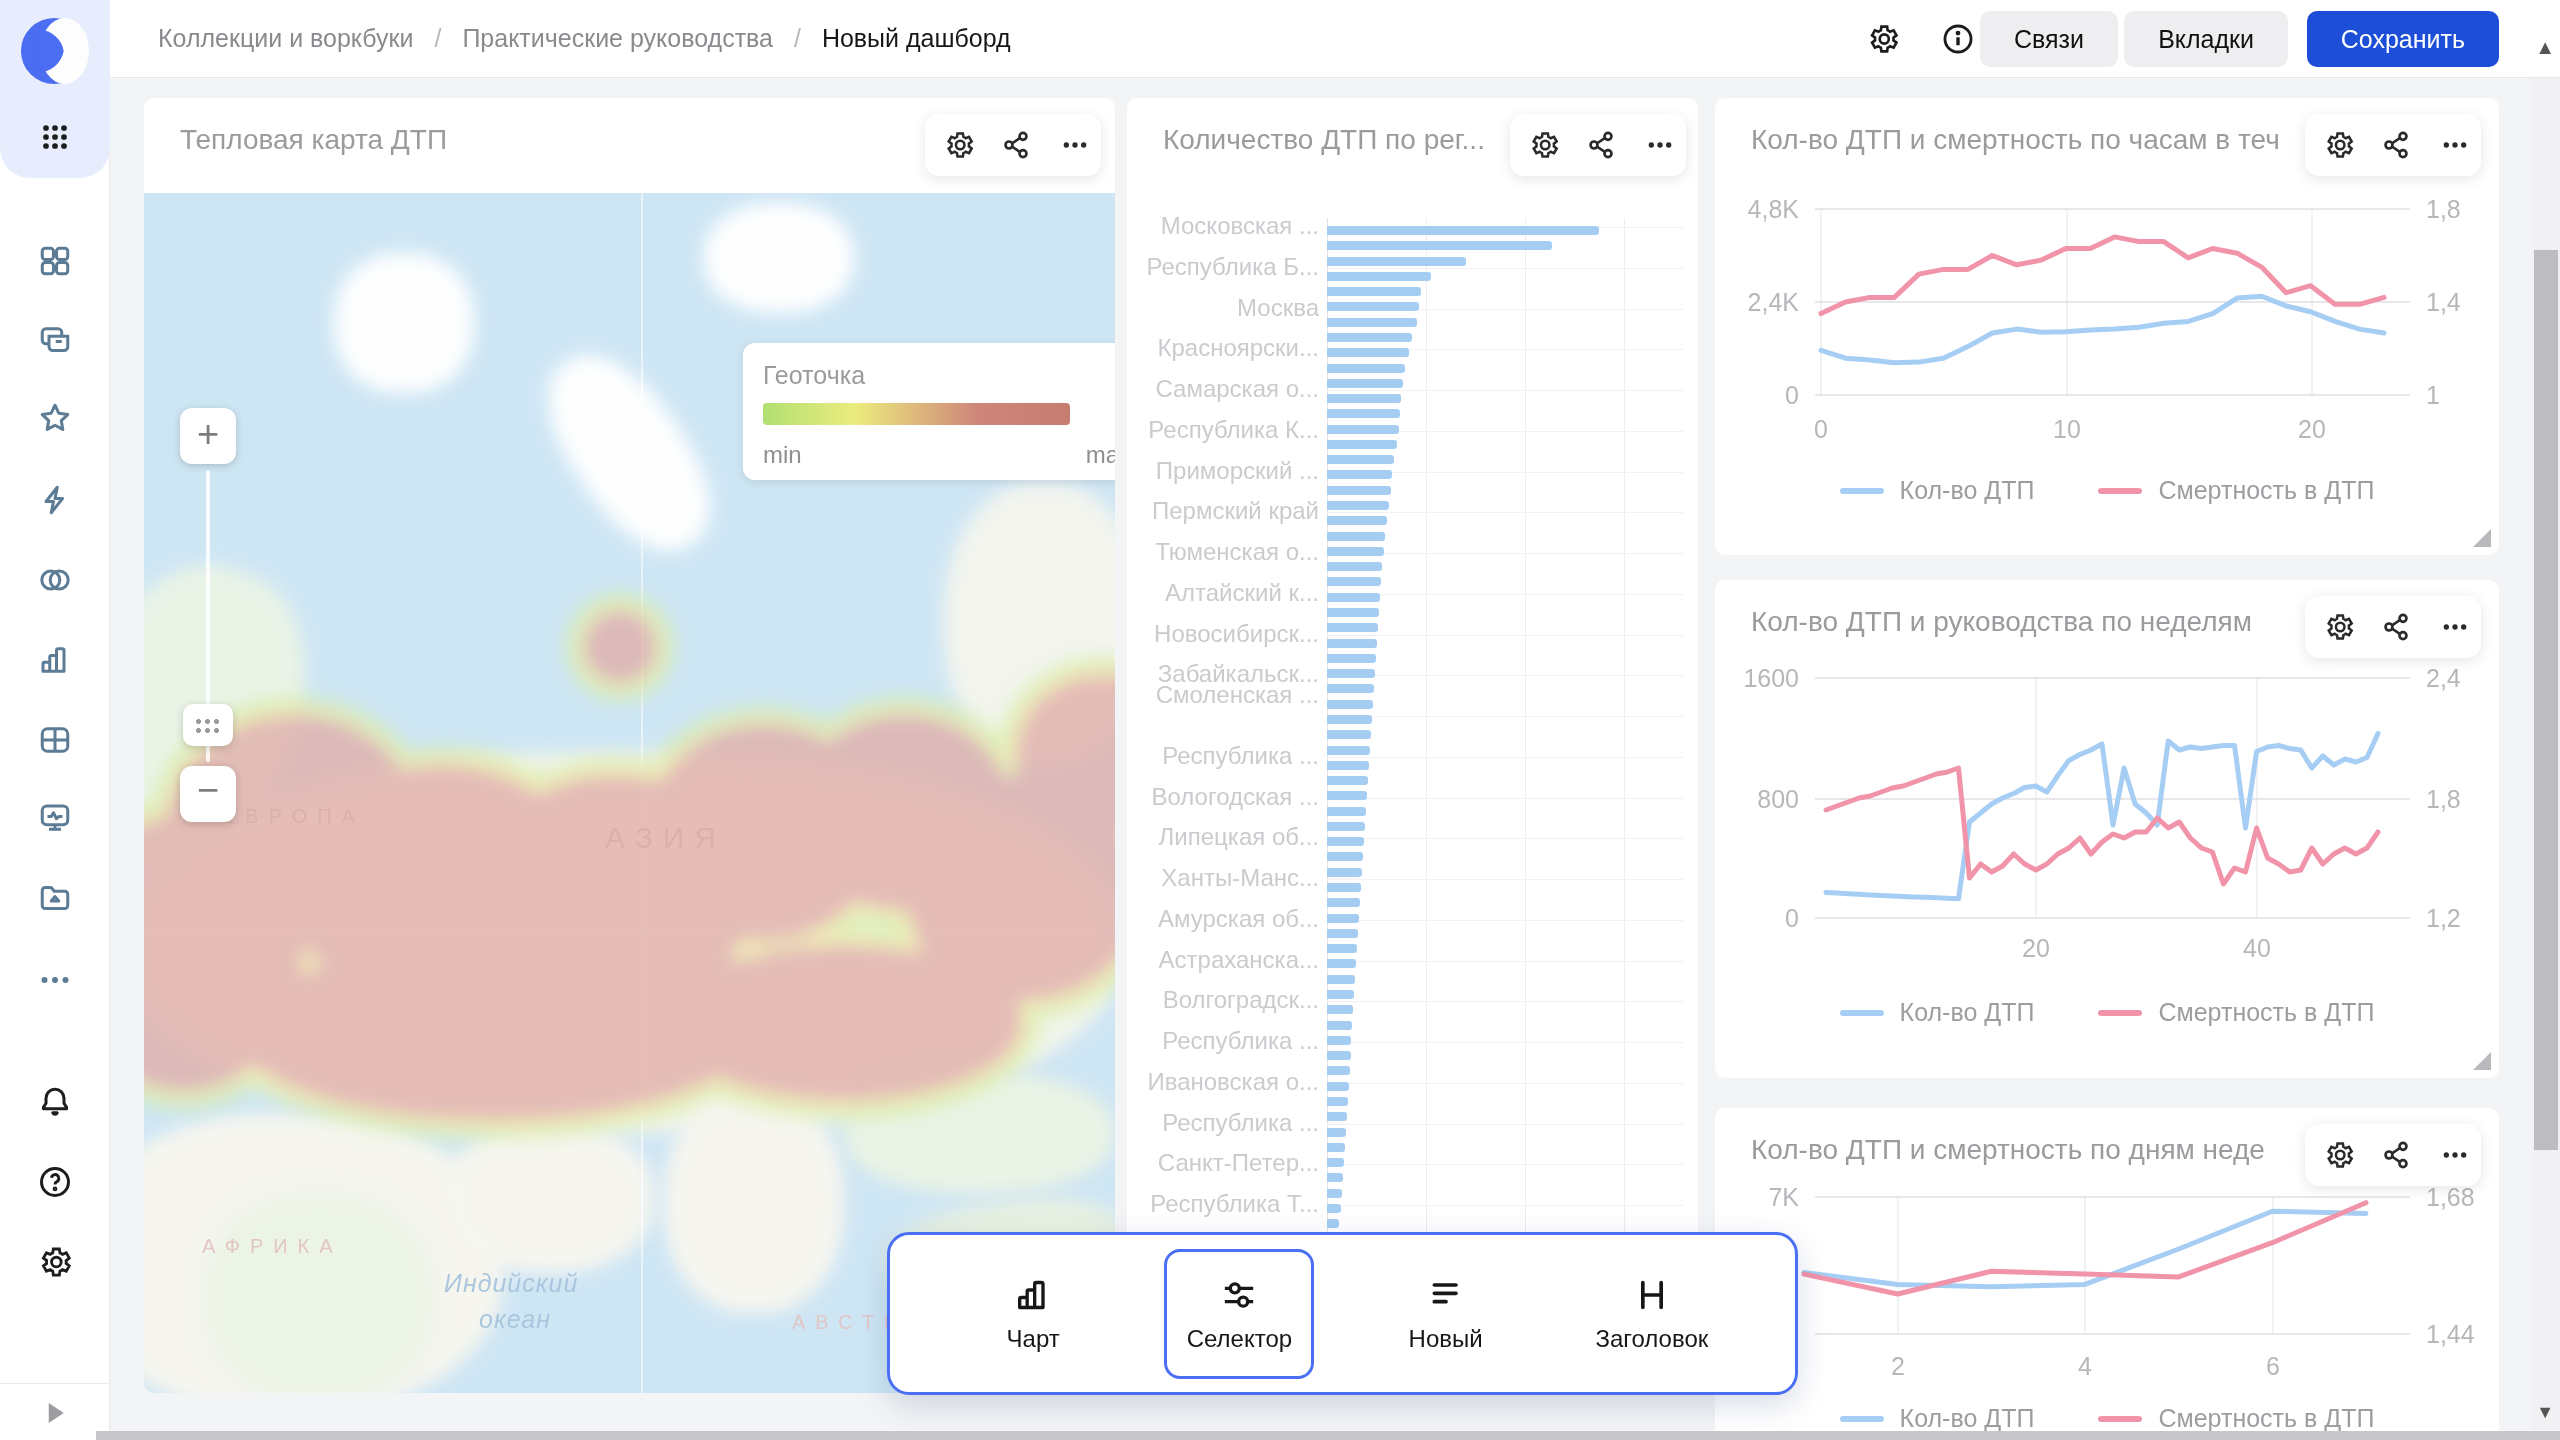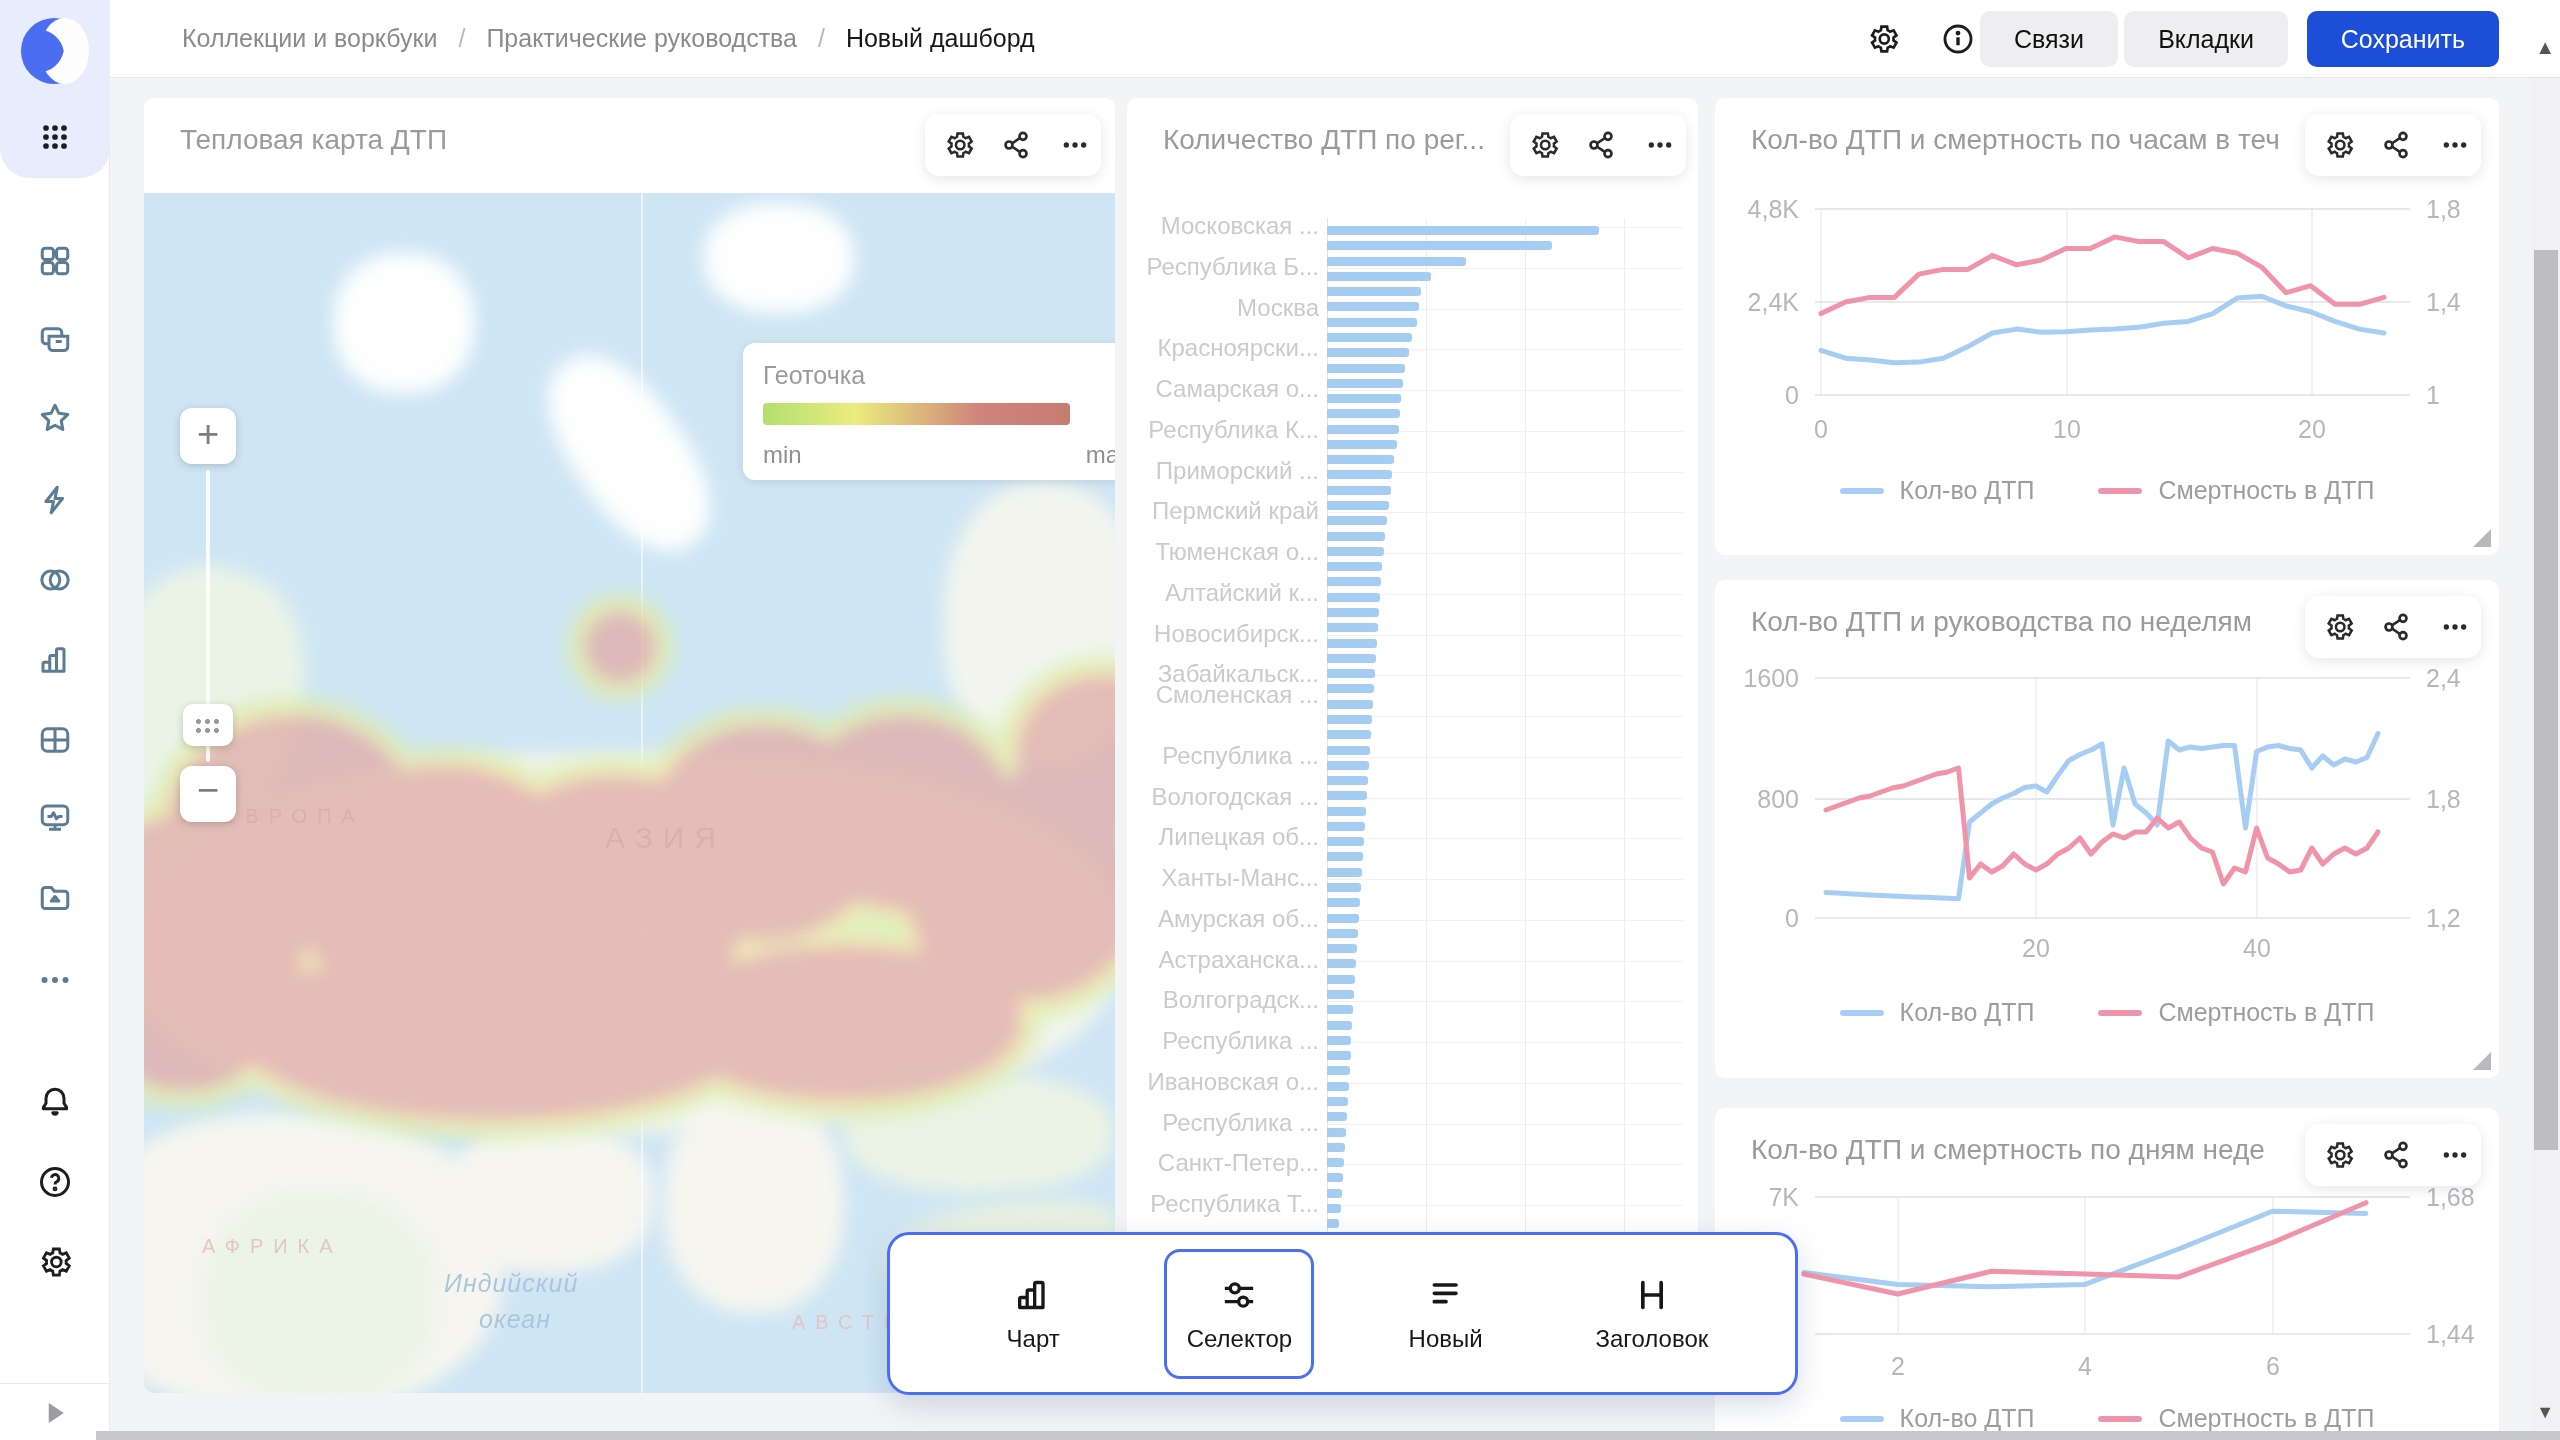--- a/index.html
+++ b/index.html
@@ -11,21 +11,21 @@
   #logo-blob { position:absolute; left:0; top:0; width:110px; height:178px; background:#e7edfc; border-radius:0 0 30px 30px; }
   #logo { position:absolute; left:19px; top:16px; width:70px; height:70px; }
   .side-icon { position:absolute; left:37px; width:36px; height:36px; color:#5c7b95; }
   .side-icon svg { width:36px; height:36px; display:block; }
   .side-icon.dark { color:#1d1d1f; }
   #side-divider { position:absolute; left:0; bottom:56px; width:109px; height:1px; background:#e9e9ec; }
   #expand-btn { position:absolute; left:40px; bottom:12px; width:30px; height:30px; color:#9d9da1; }
 
   
   #topbar { position:absolute; left:110px; top:0; width:2450px; height:78px; background:#fff; border-bottom:1px solid #e7e7ea; z-index:30; }
-  #breadcrumb { position:absolute; left:48px; top:24px; font-size:25px; color:#8a8a8f; white-space:nowrap;margin-left:24px; }
+  #breadcrumb { position:absolute; left:48px; top:24px; font-size:25px; color:#8a8a8f; white-space:nowrap; }
   #breadcrumb .sep { margin:0 14px; color:#b9b9bd; }
   #breadcrumb .current { color:#17171a; }
   .top-icon { position:absolute; top:22px; width:34px; height:34px; color:#1c1c1e; cursor:pointer; }
   .btn { position:absolute; top:11px; height:56px; border-radius:10px; background:#eeeef0; color:#111; font-size:25px; border:none; padding:0 34px; cursor:pointer; font-family:inherit; }
   .btn.primary { background:#1d4ed8; color:#fff; }
 
   
   .card { position:absolute; background:#fff; border-radius:10px; overflow:hidden; }
   .card-title { position:absolute; left:36px; top:26px; font-size:28px; color:#9b9b9f; white-space:nowrap; overflow:hidden; }
   .pill { position:absolute; top:16px; height:62px; background:#fff; border-radius:14px; box-shadow:0 3px 14px rgba(0,0,0,0.10); display:flex; align-items:center; justify-content:space-around; padding:0 18px; gap:26px; z-index:5; }

